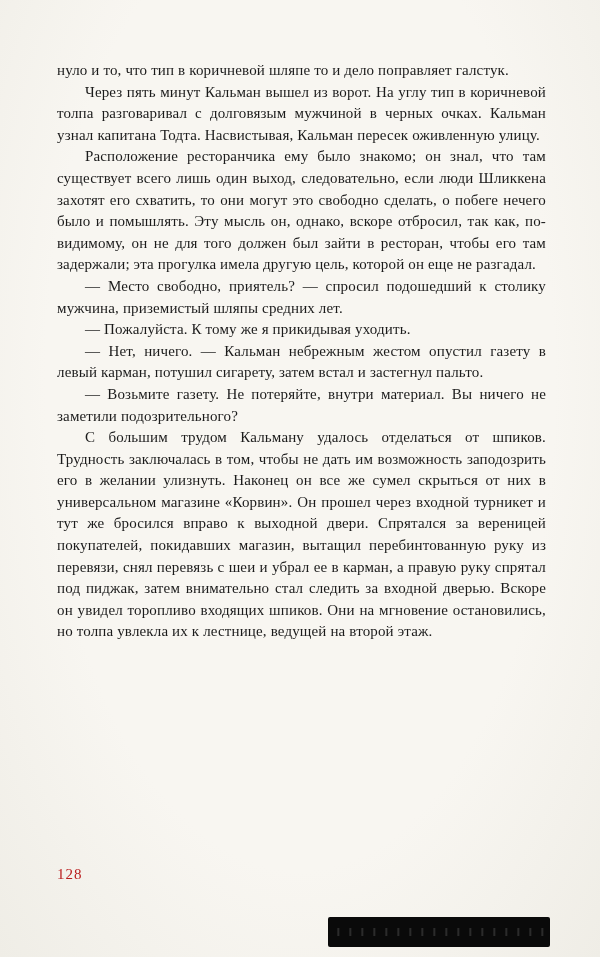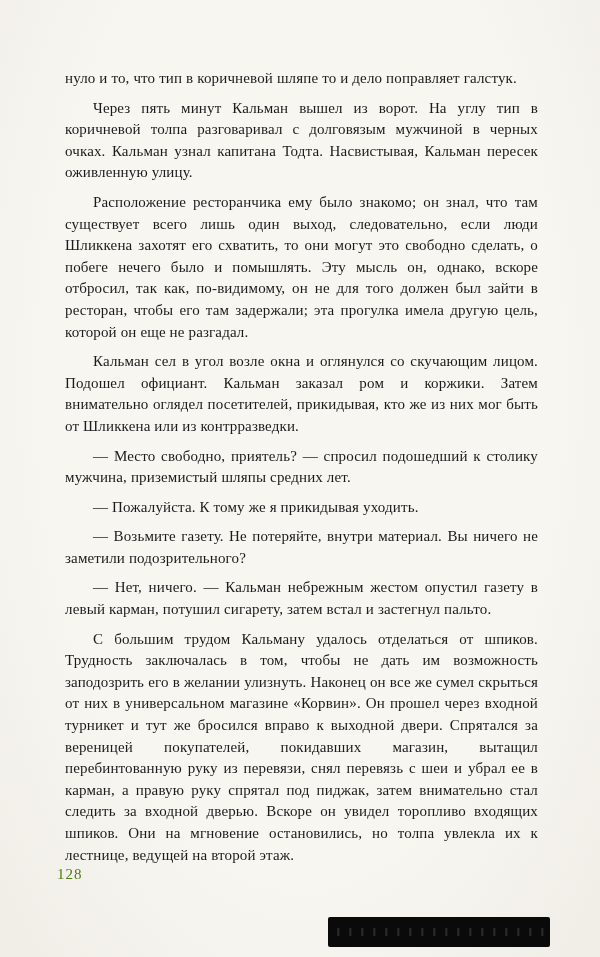--- a/index.html
+++ b/index.html
@@ -20,34 +20,34 @@
     position: absolute;
     left: 57px;
     top: 60px;
     width: 489px;
     font-size: 15px;
     line-height: 21.6px;
     text-align: justify;
     letter-spacing: 0.15px;
   }
   .para {
-    margin: 8px;
+    margin: 0;
     padding: 0;
     text-indent: 0;
   }
   .para.indent {
     text-indent: 28px;
   }
   .page-number {
     position: absolute;
     left: 57px;
     top: 866px;
     font-size: 15px;
     letter-spacing: 1px;
-    color: #4d7c0f;
+    color: #b91c1c;
   }
   .redaction-bar {
     position: absolute;
     left: 328px;
     top: 917px;
     width: 222px;
     height: 30px;
     background: #0a0a0a;
     border-radius: 2px;
     
@@ -65,25 +65,24 @@
 </style>
 </head>
 <body>
 
 <div class="page">
 
   <div class="text-block">
     <p class="para no-indent">нуло и то, что тип в коричневой шляпе то и дело поправляет галстук.</p>
     <p class="para indent">Через пять минут Кальман вышел из ворот. На углу тип в коричневой толпа разговаривал с долговязым мужчиной в черных очках. Кальман узнал капитана Тодта. Насвистывая, Кальман пересек оживленную улицу.</p>
     <p class="para indent">Расположение ресторанчика ему было знакомо; он знал, что там существует всего лишь один выход, следовательно, если люди Шликкена захотят его схватить, то они могут это свободно сделать, о побеге нечего было и помышлять. Эту мысль он, однако, вскоре отбросил, так как, по-видимому, он не для того должен был зайти в ресторан, чтобы его там задержали; эта прогулка имела другую цель, которой он еще не разгадал.</p>
-    <p class="para indent">Кальман сел в угол возле окна и оглянулся со скучающим лицом. Подошел официант. Кальман заказал ром и коржики. Затем внимательно оглядел посетителей, прикидывая, кто же из них мог быть от Шликкена или из контрразведки.</p>
     <p class="para indent">— Место свободно, приятель? — спросил подошедший к столику мужчина, приземистый шляпы средних лет.</p>
     <p class="para indent">— Пожалуйста. К тому же я прикидывая уходить.</p>
+    <p class="para indent">— Нет, ничего. — Кальман небрежным жестом опустил газету в левый карман, потушил сигарету, затем встал и застегнул пальто.</p>
     <p class="para indent">— Возьмите газету. Не потеряйте, внутри материал. Вы ничего не заметили подозрительного?</p>
-    <p class="para indent">— Нет, ничего. — Кальман небрежным жестом опустил газету в левый карман, потушил сигарету, затем встал и застегнул пальто.</p>
     <p class="para indent">С большим трудом Кальману удалось отделаться от шпиков. Трудность заключалась в том, чтобы не дать им возможность заподозрить его в желании улизнуть. Наконец он все же сумел скрыться от них в универсальном магазине «Корвин». Он прошел через входной турникет и тут же бросился вправо к выходной двери. Спрятался за вереницей покупателей, покидавших магазин, вытащил перебинтованную руку из перевязи, снял перевязь с шеи и убрал ее в карман, а правую руку спрятал под пиджак, затем внимательно стал следить за входной дверью. Вскоре он увидел торопливо входящих шпиков. Они на мгновение остановились, но толпа увлекла их к лестнице, ведущей на второй этаж.</p>
   </div>
 
   <span class="page-number">128</span>
 
   <div class="redaction-bar"></div>
 
 </div>
 
 </body></html>

